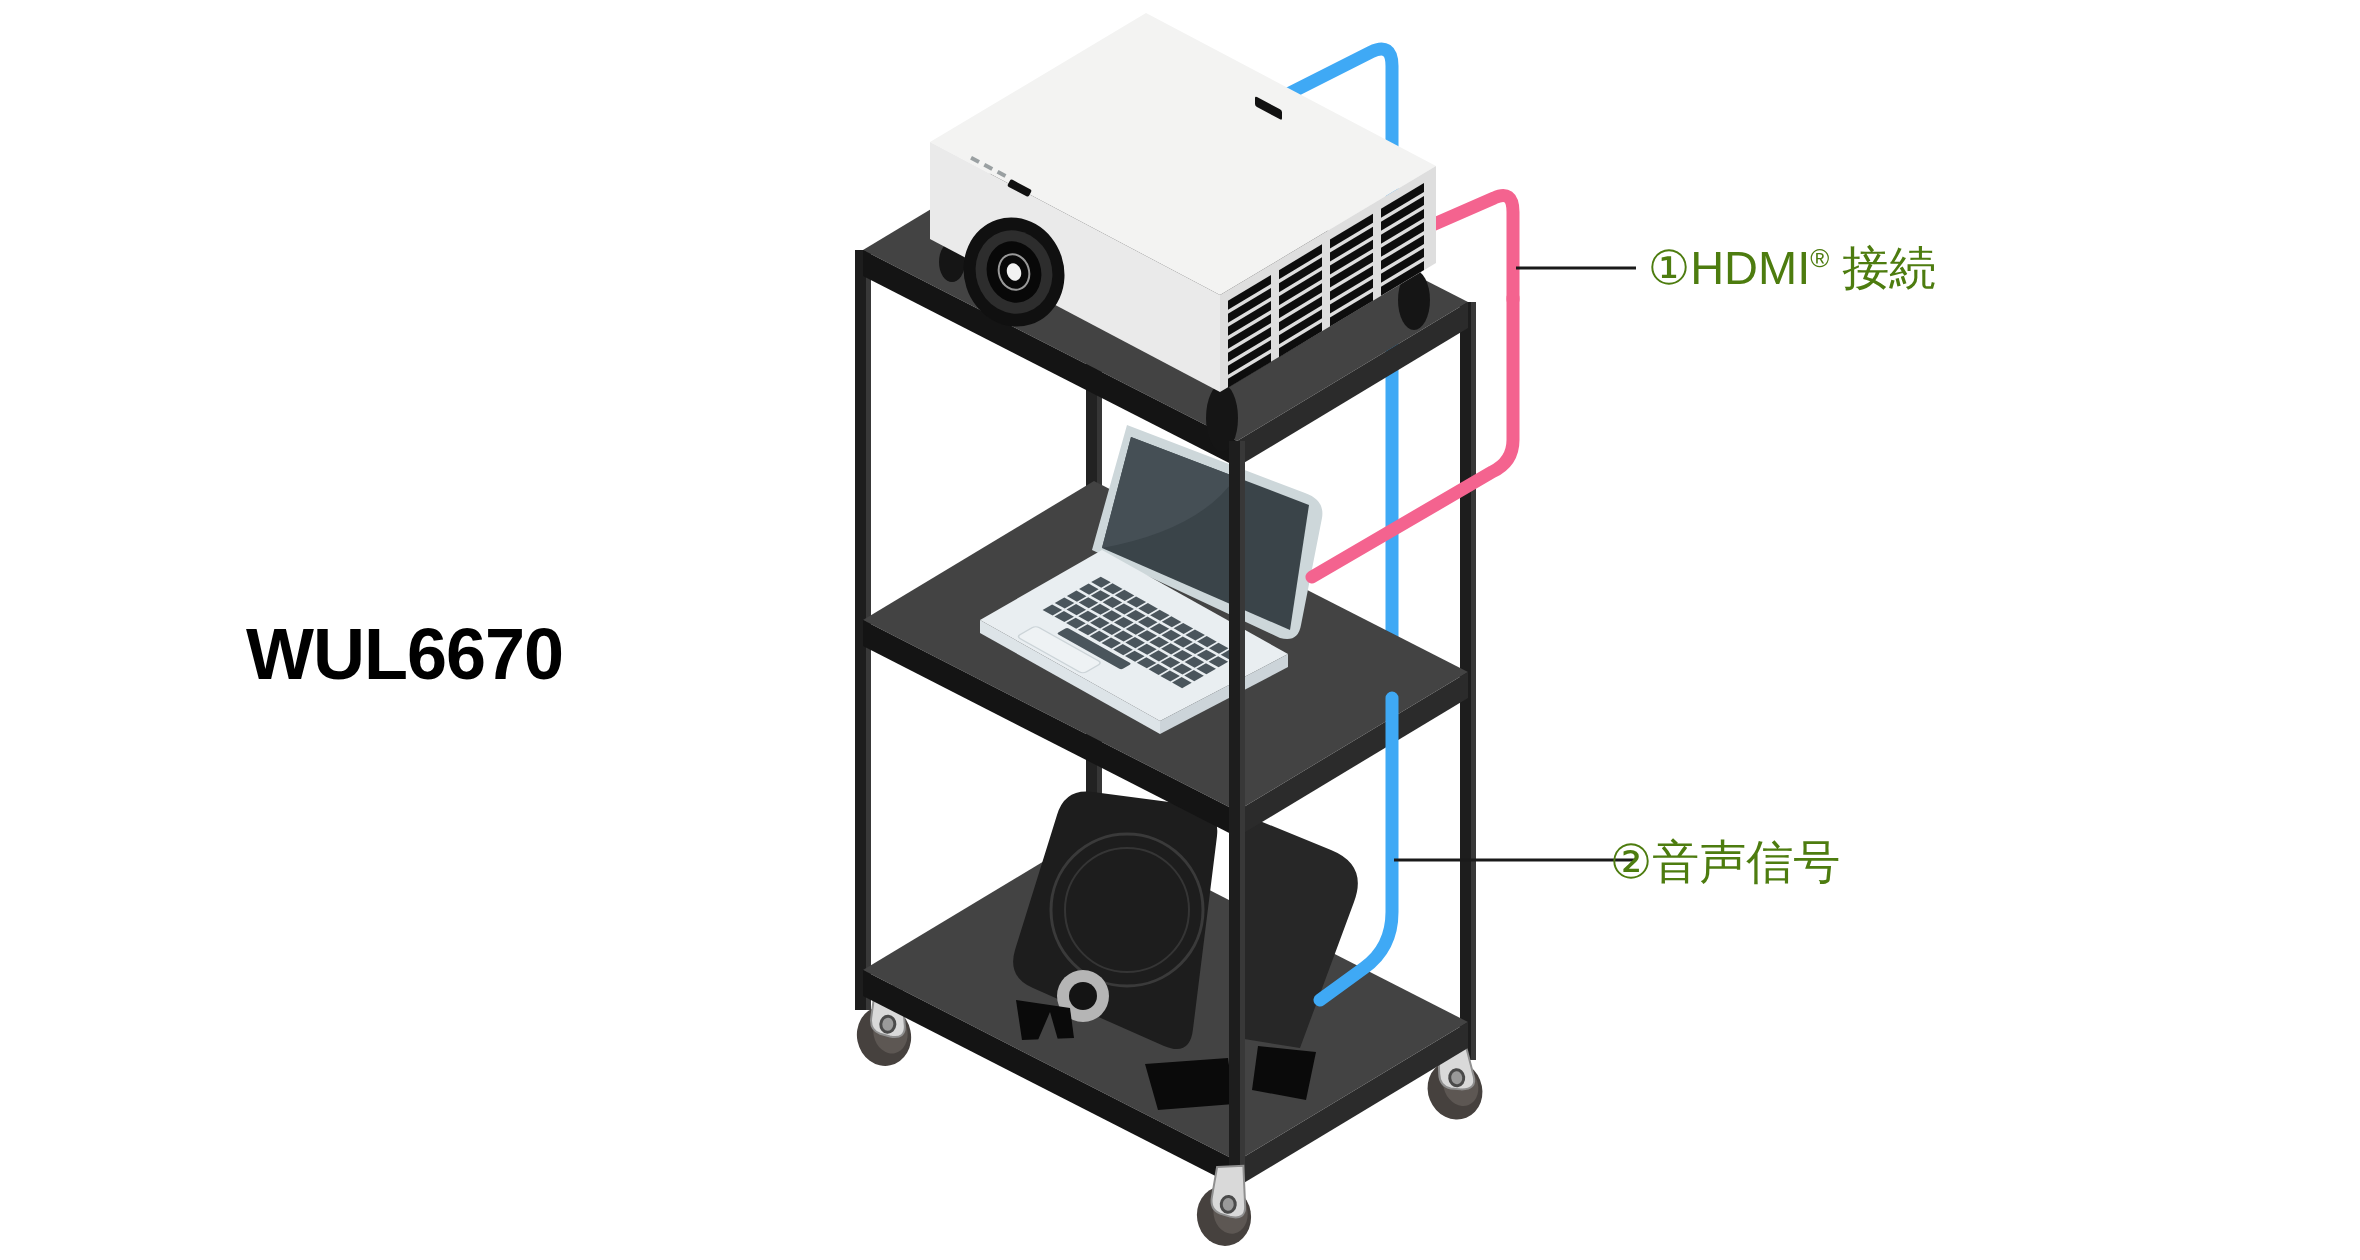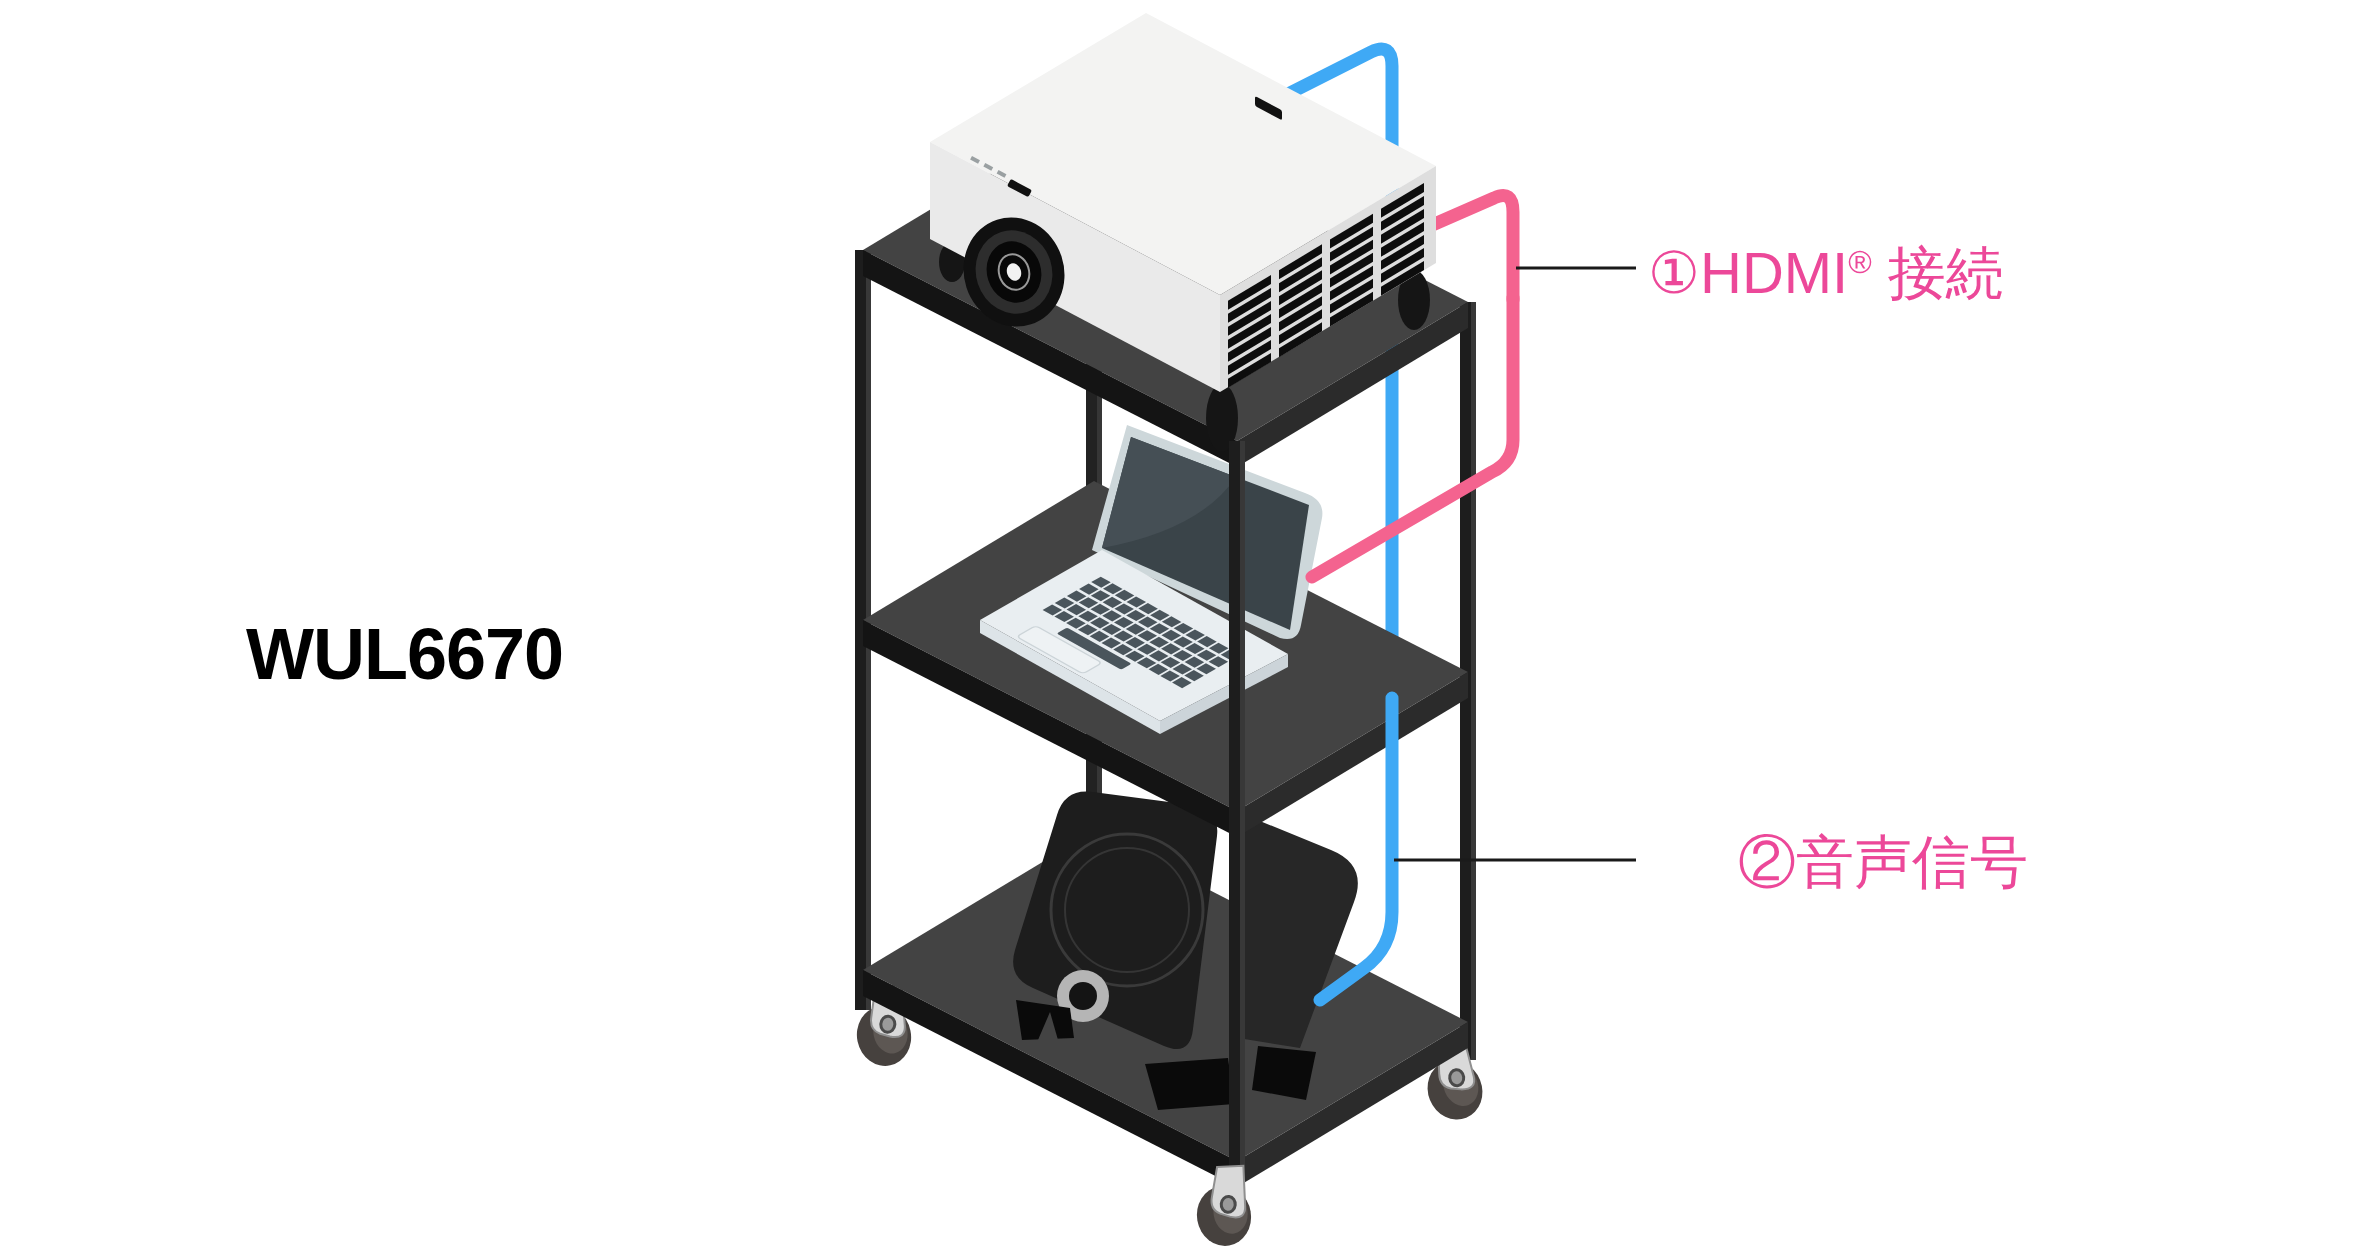--- a/index.html
+++ b/index.html
@@ -1,24 +1,24 @@
 <!DOCTYPE html>
 <html><head>
 <meta charset="utf-8">
 <style>
   html,body{margin:0;padding:0;background:#ffffff;}
   .stage{position:relative;width:2360px;height:1260px;background:#ffffff;overflow:hidden;
          font-family:"Liberation Sans","DejaVu Sans",sans-serif;}
   .stage svg{position:absolute;left:0;top:0;}
   .model-label{position:absolute;left:246px;top:618px;font-size:72px;font-weight:bold;
                color:#000000;letter-spacing:-1px;line-height:1;}
-  .callout{position:absolute;font-size:58px;color:#ec4899;line-height:1;white-space:nowrap;}
+  .callout{position:absolute;font-size:47px;color:#4d7c0f;line-height:1;white-space:nowrap;}
   .callout sup{font-size:55%;vertical-align:super;}
   .callout-1{left:1648px;top:244px;}
-  .callout-2{left:1738px;top:838px;font-family:Liberation Mono, monospace;}
+  .callout-2{left:1610px;top:838px;}
 </style>
 </head>
 <body>
 
 <div class="stage">
 
 <svg viewBox="0 0 2360 1260" width="2360" height="1260">
 
   <defs>
     <g id="ventcol">

